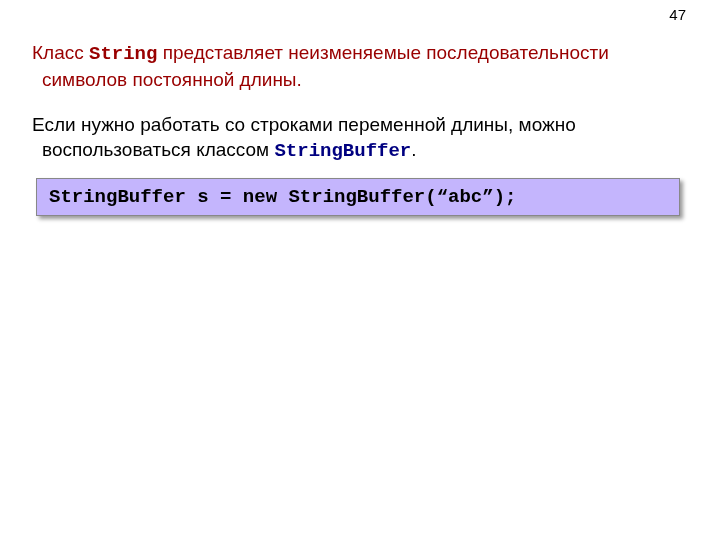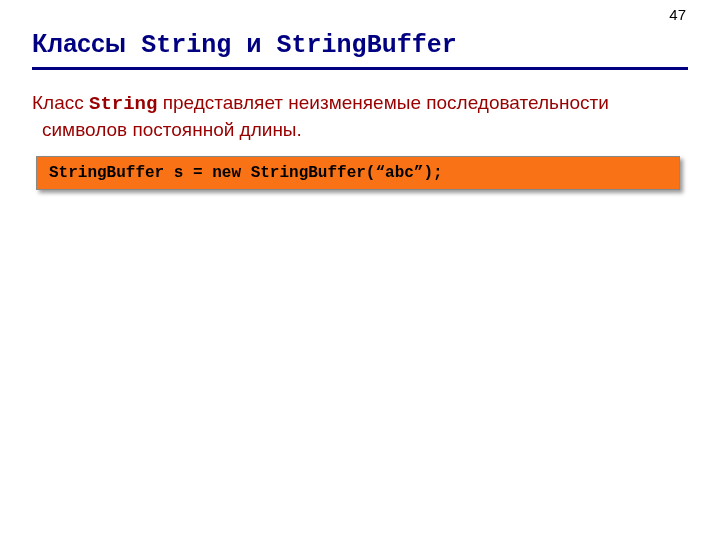--- a/index.html
+++ b/index.html
@@ -58,43 +58,43 @@
     }
     .mono-blue {
       font-family: "Courier New", monospace;
       font-weight: bold;
       color: #000080;
     }
     .code-box {
       margin-top: 14px;
       margin-left: 4px;
       margin-right: 8px;
-      background: #f97316;
+      background: #c4b5fd;
       border: 1px solid #888;
       box-shadow: 3px 3px 4px rgba(0,0,0,0.4);
       padding: 7px 12px;
       font-family: "Courier New", monospace;
-      font-size: 16px;
+      font-size: 19px;
       font-weight: bold;
       color: #000;
     }
     .para2 { margin-top: 22px; }
   </style>
 </head>
 <body>
 
 <div class="slide">
   <div class="page-number">47</div>
 
-  <div class="title">
-    <span class="sans">Классы</span><span class="mono"> String </span><span class="sans">и</span><span class="mono"> StringBuffer</span>
-  </div>
 
   <div class="body-text body-indent dark-red">
     <span>Класс </span><span class="mono-red">String</span><span> представляет неизменяемые последовательности символов постоянной длины.</span>
   </div>
 
+  <div class="body-text body-indent">
+    <span>Если нужно работать со строками переменной длины, можно воспользоваться классом </span><span class="mono-blue">StringBuffer</span><span>.</span>
+  </div>
 
   <div class="code-box">
     <span>StringBuffer s = new StringBuffer(“abc”);</span>
   </div>
 
 </div>
 
 </body></html>

